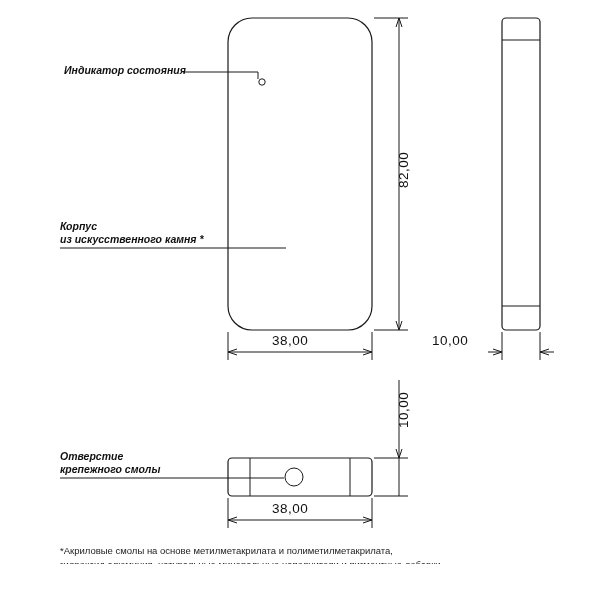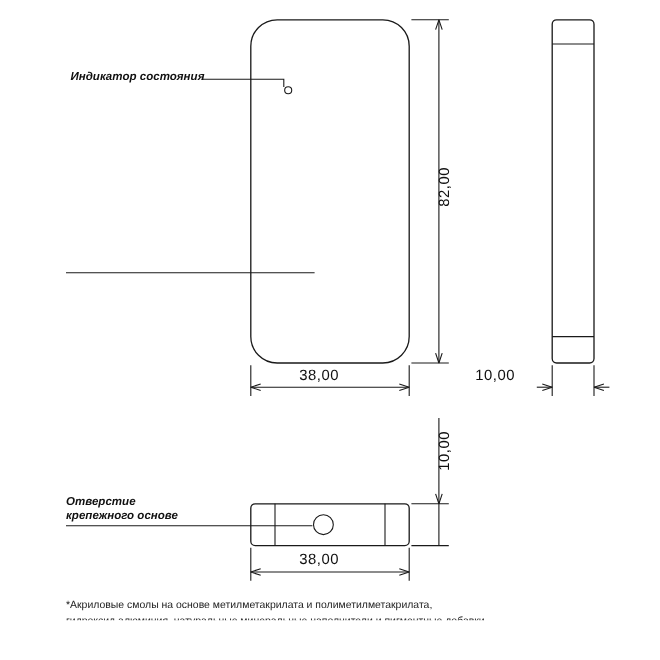--- a/index.html
+++ b/index.html
@@ -111,23 +111,25 @@
     <path class="ln thin" d="M228 498 L228 528"></path>
     <path class="ln thin" d="M372 498 L372 528"></path>
     <path class="ln thin" d="M228 520 L372 520"></path>
     <path class="ln thin" d="M228 520 L237 517 M228 520 L237 523"></path>
     <path class="ln thin" d="M372 520 L363 517 M372 520 L363 523"></path>
 
   </svg>
 
   <div class="lbl" style="left:64px; top:64px;">Индикатор состояния</div>
 
+  <div class="lbl" style="left:60px; top:220px;">Корпус
+из искусственного камня *</div>
 
   <div class="lbl" style="left:60px; top:450px;">Отверстие
-крепежного основе</div>
+крепежного смолы</div>
 
   <div class="dim vert" style="left:396px; top:188px;">82,00</div>
 
   <div class="dim" style="left:272px; top:333px;">38,00</div>
 
   <div class="dim" style="left:432px; top:333px;">10,00</div>
 
   <div class="dim vert" style="left:396px; top:428px;">10,00</div>
 
   <div class="dim" style="left:272px; top:501px;">38,00</div>

